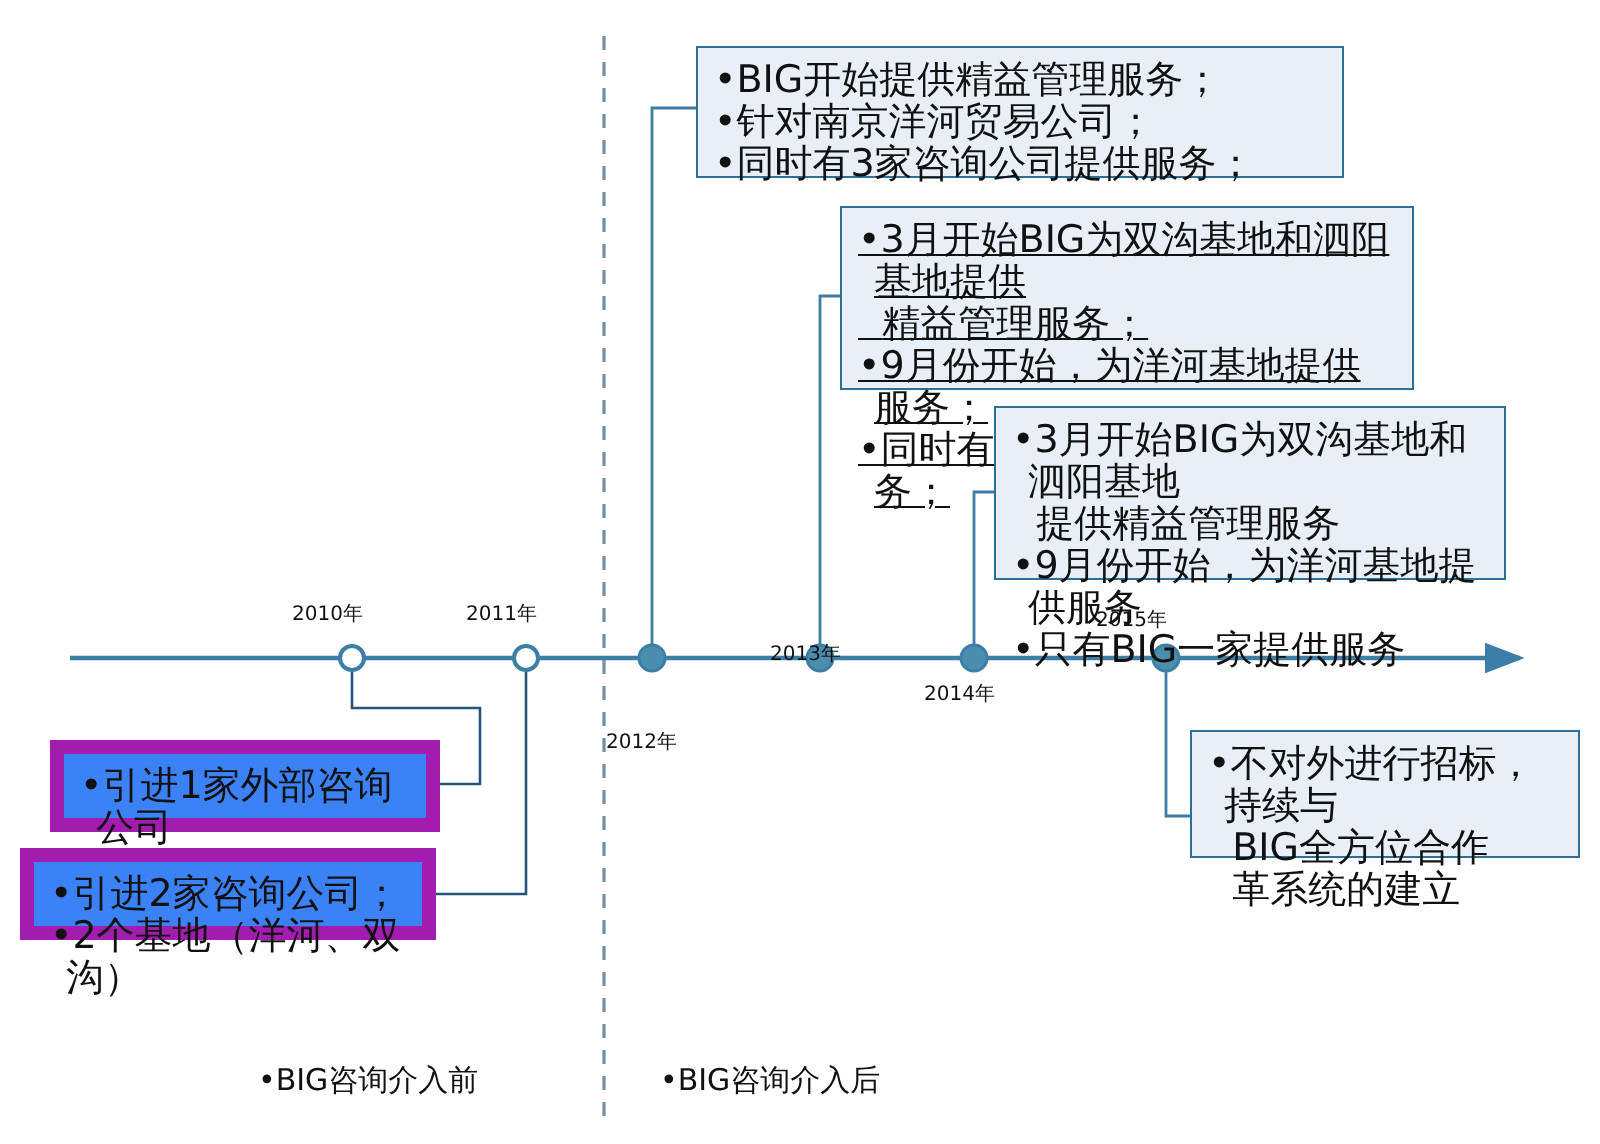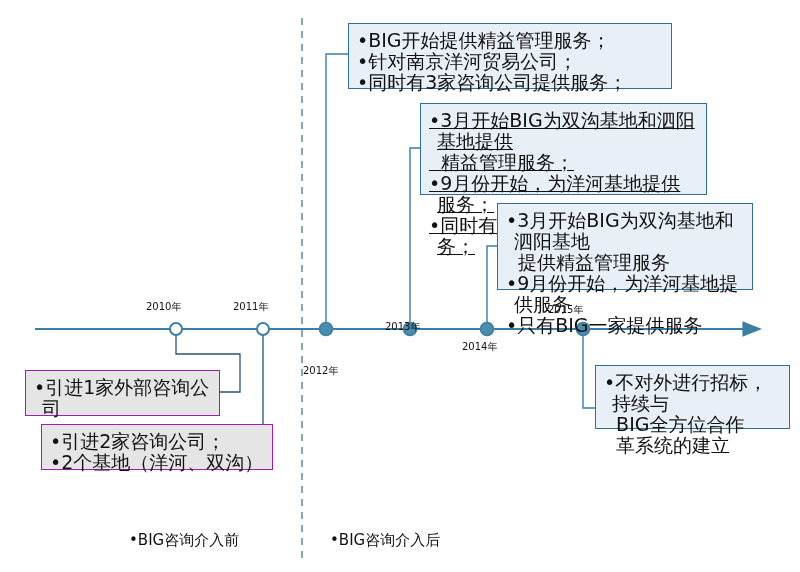--- a/index.html
+++ b/index.html
@@ -18,22 +18,22 @@
     position:absolute;
     box-sizing:border-box;
     background:#e8eff7;
     border:1px solid #2e6f96;
     padding:6px 8px 6px 8px;
     font-size:19px;
     line-height:21px;
     color:#111111;
   }
   .callout.plain{
-    background:#e5e5e5;
-    border:1px solid #a21caf;
+    background:#3b82f6;
+    border:7px solid #a21caf;
   }
   .callout p{margin:0;padding:0;text-indent:-8px;padding-left:8px;white-space:pre-wrap;}
 
   
   .yearlabel{
     position:absolute;
     font-size:10px;
     color:#111111;
     white-space:nowrap;
   }
@@ -110,21 +110,21 @@
   <div class="callout" style="left:595px;top:365px;width:195px;height:64px;">
     <p>•不对外进行招标，持续与</p>
     <p>  BIG全方位合作</p>
     <p>  革系统的建立</p>
   </div>
 
   <div class="callout plain" style="left:25px;top:370px;width:195px;height:46px;">
     <p>•引进1家外部咨询公司</p>
   </div>
 
-  <div class="callout plain" style="left:10px;top:424px;width:232px;height:46px;margin-left:31px;">
+  <div class="callout plain" style="left:10px;top:424px;width:208px;height:46px;">
     <p>•引进2家咨询公司；</p>
     <p>•2个基地（洋河、双沟）</p>
   </div>
 
   <div class="seclabel" style="left:129px;top:501px;">•BIG咨询介入前</div>
   <div class="seclabel" style="left:330px;top:501px;">•BIG咨询介入后</div>
 
 </div>
 
 </body></html>

